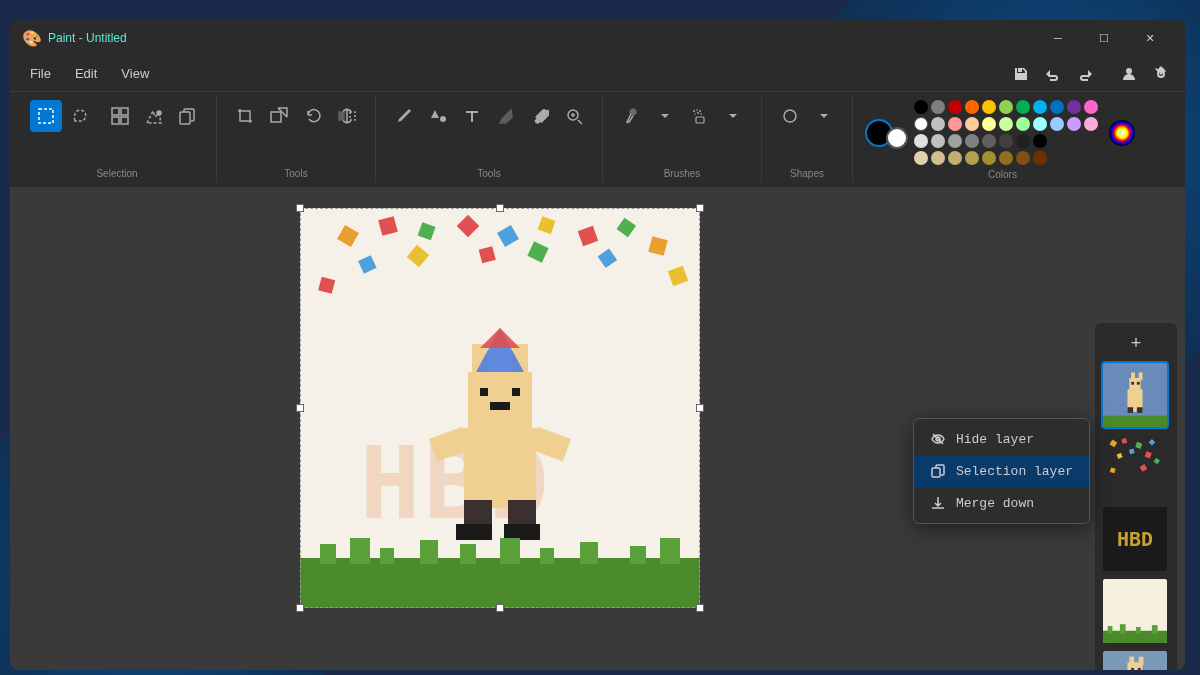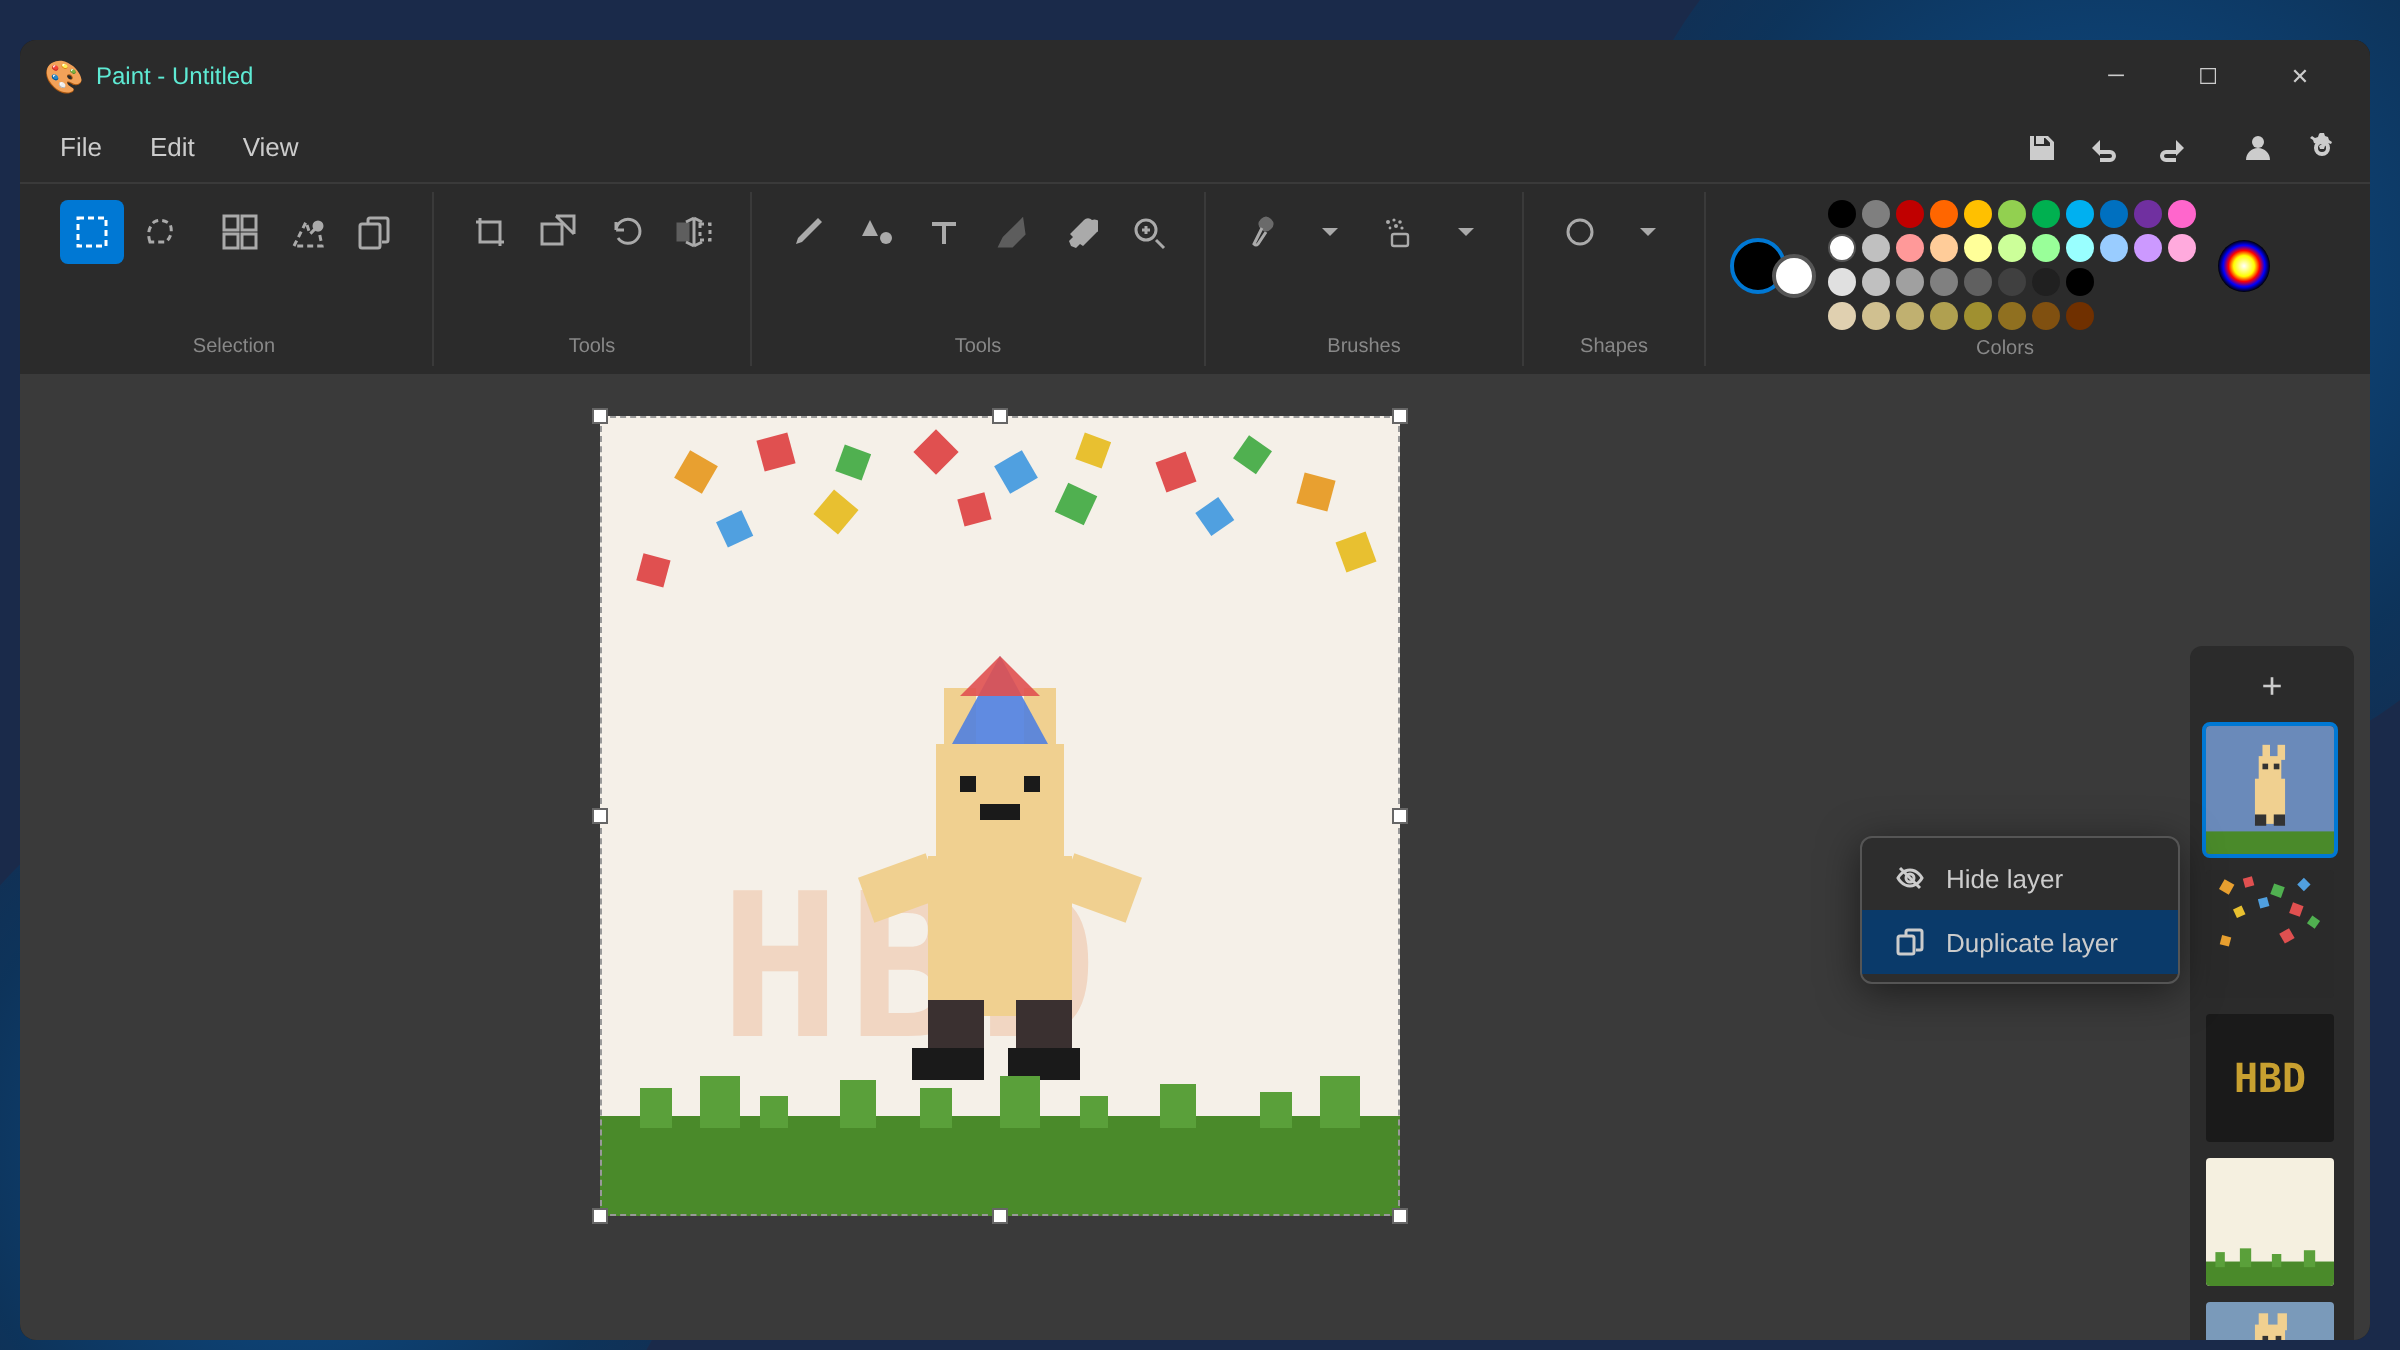--- a/index.html
+++ b/index.html
@@ -268,20 +268,21 @@
       box-shadow: 0 4px 20px rgba(0,0,0,0.5);
     }
     .ctx-item {
       display: flex;
       align-items: center;
       gap: 10px;
       padding: 8px 16px;
       cursor: pointer;
       color: #cccccc;
       font-size: 13px;
+      font-family: Liberation Mono, monospace;
     }
     .ctx-item.active { background: #0a3a6a; }
     .ctx-icon {
       width: 16px; height: 16px;
       display: flex; align-items: center; justify-content: center;
       font-size: 13px;
     }
     .layer3 { background: #1a1a1a; }
     .layer3-text { color: #c8a030; font-size: 20px; font-weight: bold; font-family: monospace; display: flex; align-items: center; justify-content: center; width: 100%; height: 100%; }
   </style>
@@ -728,18 +729,26 @@
         </span>
         <span>Hide layer</span>
       </div>
       <div class="ctx-item active">
         <span class="ctx-icon">
           <svg width="14" height="14" viewBox="0 0 14 14" fill="none" stroke="#ccc" stroke-width="1.5">
               <rect x="1" y="4" width="8" height="9" rx="1"></rect>
               <path d="M5 4V2a1 1 0 011-1h6a1 1 0 011 1v8a1 1 0 01-1 1h-2"></path>
             </svg>
         </span>
-        <span>Duplicate layer</span>
+        <span>Selection layer</span>
+      </div>
+      <div class="ctx-item">
+        <span class="ctx-icon">
+          <svg width="14" height="14" viewBox="0 0 14 14" fill="none" stroke="#ccc" stroke-width="1.5">
+              <path d="M7 1v9M4 7l3 3 3-3M1 12h12"></path>
+            </svg>
+        </span>
+        <span>Merge down</span>
       </div>
     </div>
 
   </div>
 </div>
 
 </body></html>

